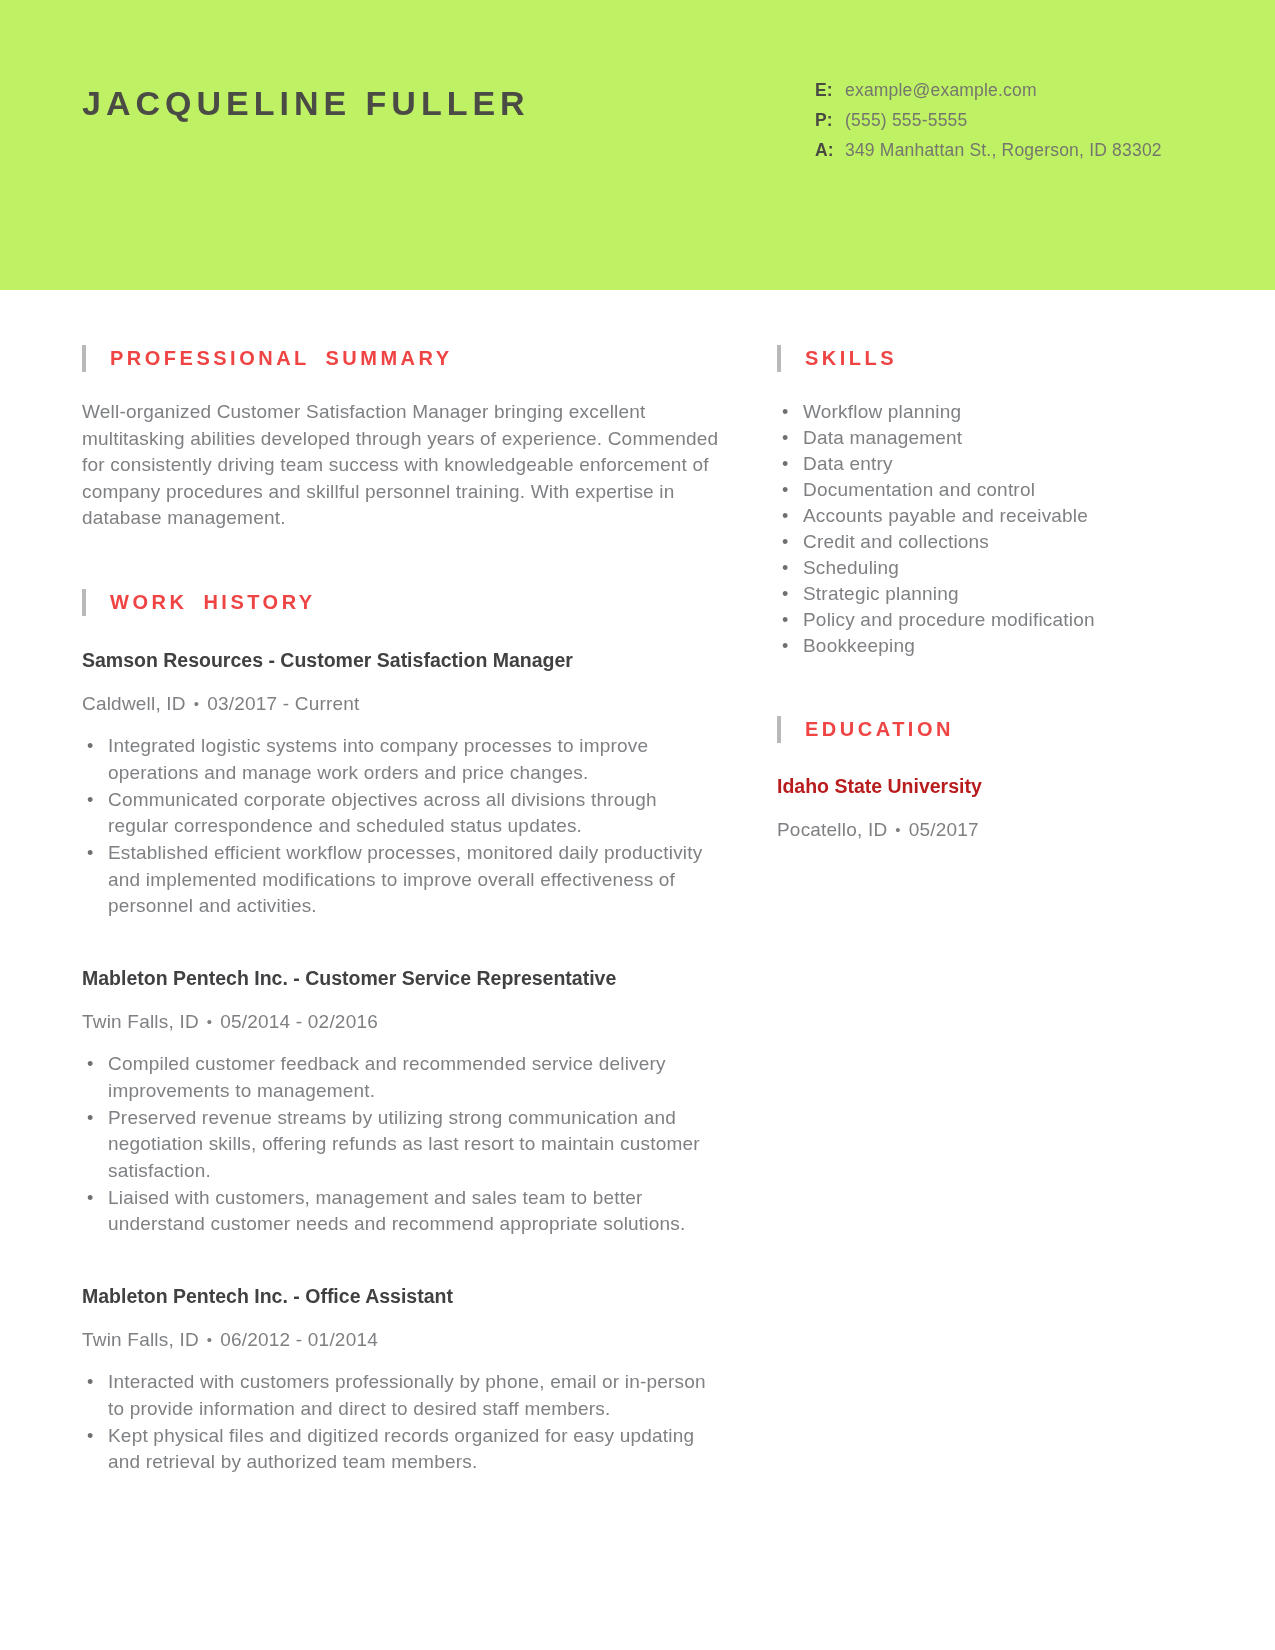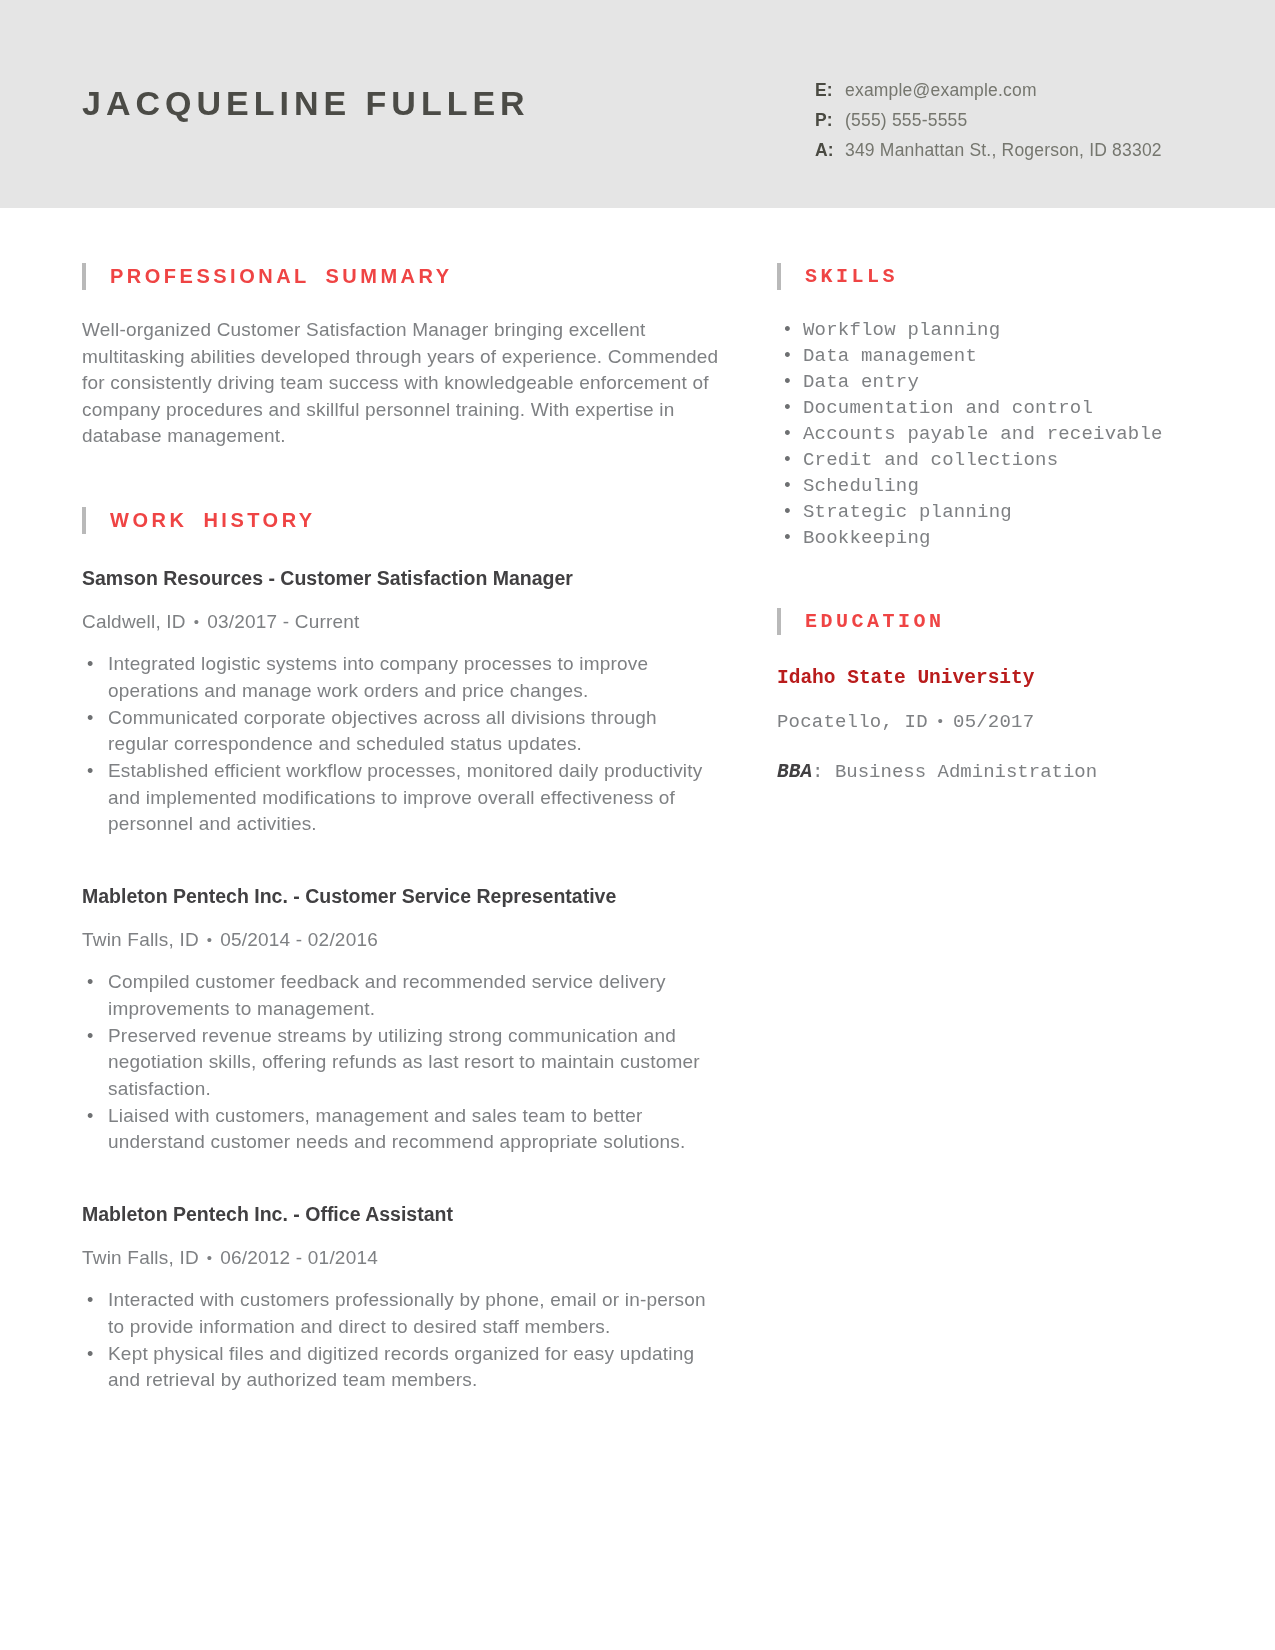--- a/index.html
+++ b/index.html
@@ -7,22 +7,22 @@
     width: 1275px;
     height: 1650px;
     background: #ffffff;
     font-family: "Liberation Sans", sans-serif;
     position: relative;
     overflow: hidden;
   }
 
   
   .banner {
-    height: 208px;
-    background: #e5e5e5;
+    height: 290px;
+    background: #bef264;
     display: flex;
     justify-content: space-between;
     box-sizing: border-box;
     padding: 78px 90px 0 82px;
   }
   .name {
     font-size: 34px;
     font-weight: 700;
     letter-spacing: 5px;
     color: #4B4B46;
@@ -39,21 +39,21 @@
   }
   .contact-value { color: #75766E; letter-spacing: 0.2px; }
 
   
   .columns {
     display: flex;
     box-sizing: border-box;
     padding: 55px 80px 0 82px;
   }
   .col-left { width: 640px; flex: 0 0 640px; margin-right: 55px; }
-  .col-right { flex: 1; font-family: Liberation Mono, monospace; }
+  .col-right { flex: 1; }
 
   
   .section-header {
     display: flex;
     align-items: center;
     margin: 0 0 27px 0;
   }
   .section-bar {
     width: 4px;
     height: 27px;
@@ -235,33 +235,31 @@
         </div>
         <ul class="bullets skills-list">
           <li>Workflow planning</li>
           <li>Data management</li>
           <li>Data entry</li>
           <li>Documentation and control</li>
           <li>Accounts payable and receivable</li>
           <li>Credit and collections</li>
           <li>Scheduling</li>
           <li>Strategic planning</li>
+          <li>Policy and procedure modification</li>
           <li>Bookkeeping</li>
         </ul>
       </section>
 
       <section class="education">
         <div class="section-header">
           <span class="section-bar"></span>
           <span class="section-title">EDUCATION</span>
         </div>
         <h3 class="school">Idaho State University</h3>
         <div class="meta">
           <span>Pocatello, ID</span><span class="sep">•</span><span>05/2017</span>
         </div>
-        <div class="degree-line">
-          <span class="degree-label">BBA</span><span class="degree-rest">: Business Administration</span>
-        </div>
       </section>
 
     </div>
   </div>
 </div>
 
 </body></html>

